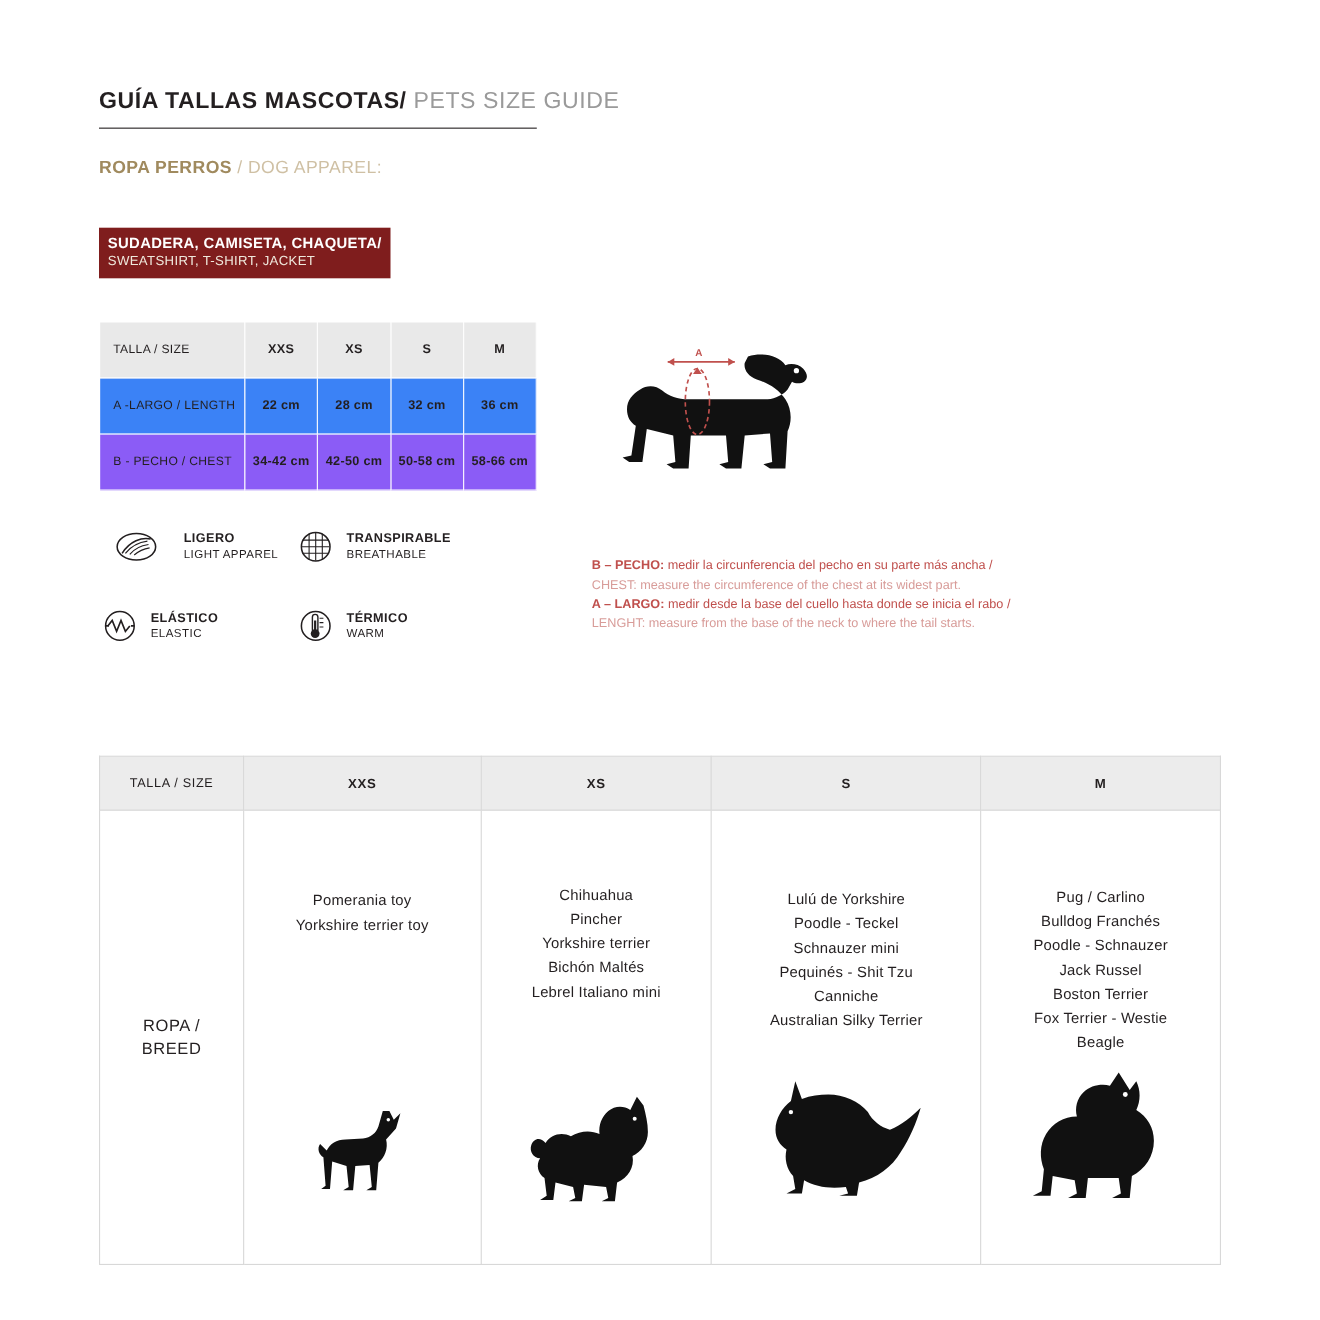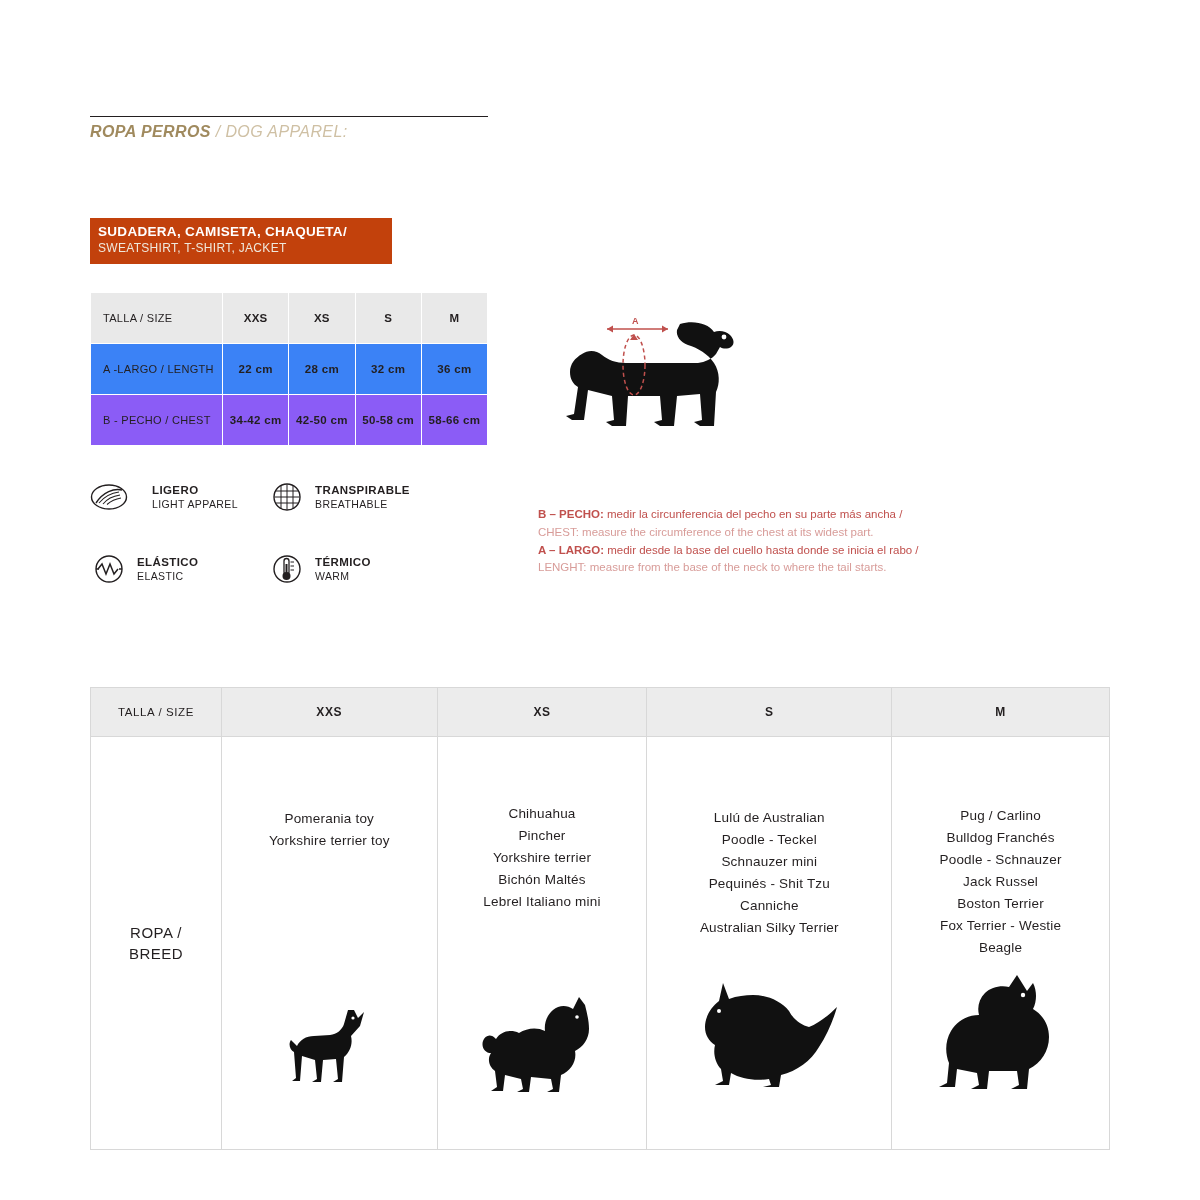--- a/index.html
+++ b/index.html
@@ -42,40 +42,39 @@
     left: 90px;
     top: 116px;
     width: 398px;
     height: 1px;
     background: #231f20;
   }
 
   .subtitle {
     position: absolute;
     left: 90px;
-    top: 123px;
+    top: 144px;
     font-size: 16px;
     letter-spacing: 0.4px;
     color: #a08a5e;
     font-weight: bold;
-    font-style: italic;
   }
   .subtitle .light {
     color: #cfc0a4;
     font-weight: normal;
   }
 
   
   .band {
     position: absolute;
     left: 90px;
-    top: 218px;
-    width: 302px;
+    top: 207px;
+    width: 265px;
     height: 46px;
-    background: #c2410c;
+    background: #7f1d1d;
     color: #ffffff;
     padding: 6px 0 0 8px;
     box-sizing: border-box;
     line-height: 1.25;
   }
   .band .l1 {
     font-size: 13.5px;
     font-weight: bold;
     letter-spacing: 0.3px;
   }
@@ -136,21 +135,21 @@
     font-size: 11.5px;
     font-weight: bold;
     letter-spacing: 0.4px;
     line-height: 1.15;
   }
   .feat .txt .t2 {
     font-size: 10.5px;
     letter-spacing: 0.4px;
     line-height: 1.15;
   }
-  .f-a { left: 0px;   top: 0px; gap: 24px; }
+  .f-a { left: 15px;   top: 0px; gap: 24px; }
   .f-b { left: 178px; top: 0px; }
   .f-c { left: 0px;   top: 72px; }
   .f-d { left: 178px; top: 72px; }
 
   
   .diagram {
     position: absolute;
     left: 530px;
     top: 310px;
     width: 230px;
@@ -221,20 +220,23 @@
     transform: translateX(-50%);
   }
 
   .sil-fill { fill: #111111; }
 </style>
 </head>
 <body>
 
 <div class="page">
 
+  <div class="title">
+    <span>GUÍA TALLAS MASCOTAS/</span><span class="light"> PETS SIZE GUIDE</span>
+  </div>
   <div class="title-rule"></div>
 
   <div class="subtitle">
     <span>ROPA PERROS</span><span class="light"> / DOG APPAREL:</span>
   </div>
 
   <div class="band">
     <div class="l1">SUDADERA, CAMISETA, CHAQUETA/</div>
     <div class="l2">SWEATSHIRT, T-SHIRT, JACKET</div>
   </div>
@@ -426,21 +428,21 @@
                          L84 96 L86 106 L80 109 L92 109 L94 92 C104 88, 110 78, 108 68
                          C116 64, 122 56, 122 46 C122 38, 120 30, 118 22 Z"></path>
                 <circle cx="110" cy="34" r="1.8" fill="#ffffff"></circle>
               </g>
             </svg>
           </div>
         </td>
 
         <td class="breed-cell">
           <div class="breed-names">
-            <div>Lulú de Australian</div>
+            <div>Lulú de Yorkshire</div>
             <div>Poodle  -  Teckel</div>
             <div>Schnauzer mini</div>
             <div>Pequinés  -  Shit Tzu</div>
             <div>Canniche</div>
             <div>Australian Silky Terrier</div>
           </div>
           <div class="breed-sil" style="margin-top:30px;">
             <svg width="160" height="130" viewBox="0 0 160 130">
               <g class="sil-fill">
                 <path d="M40 30 L34 14 L30 32 C22 38, 16 48, 16 58 C16 66, 20 72, 26 76

